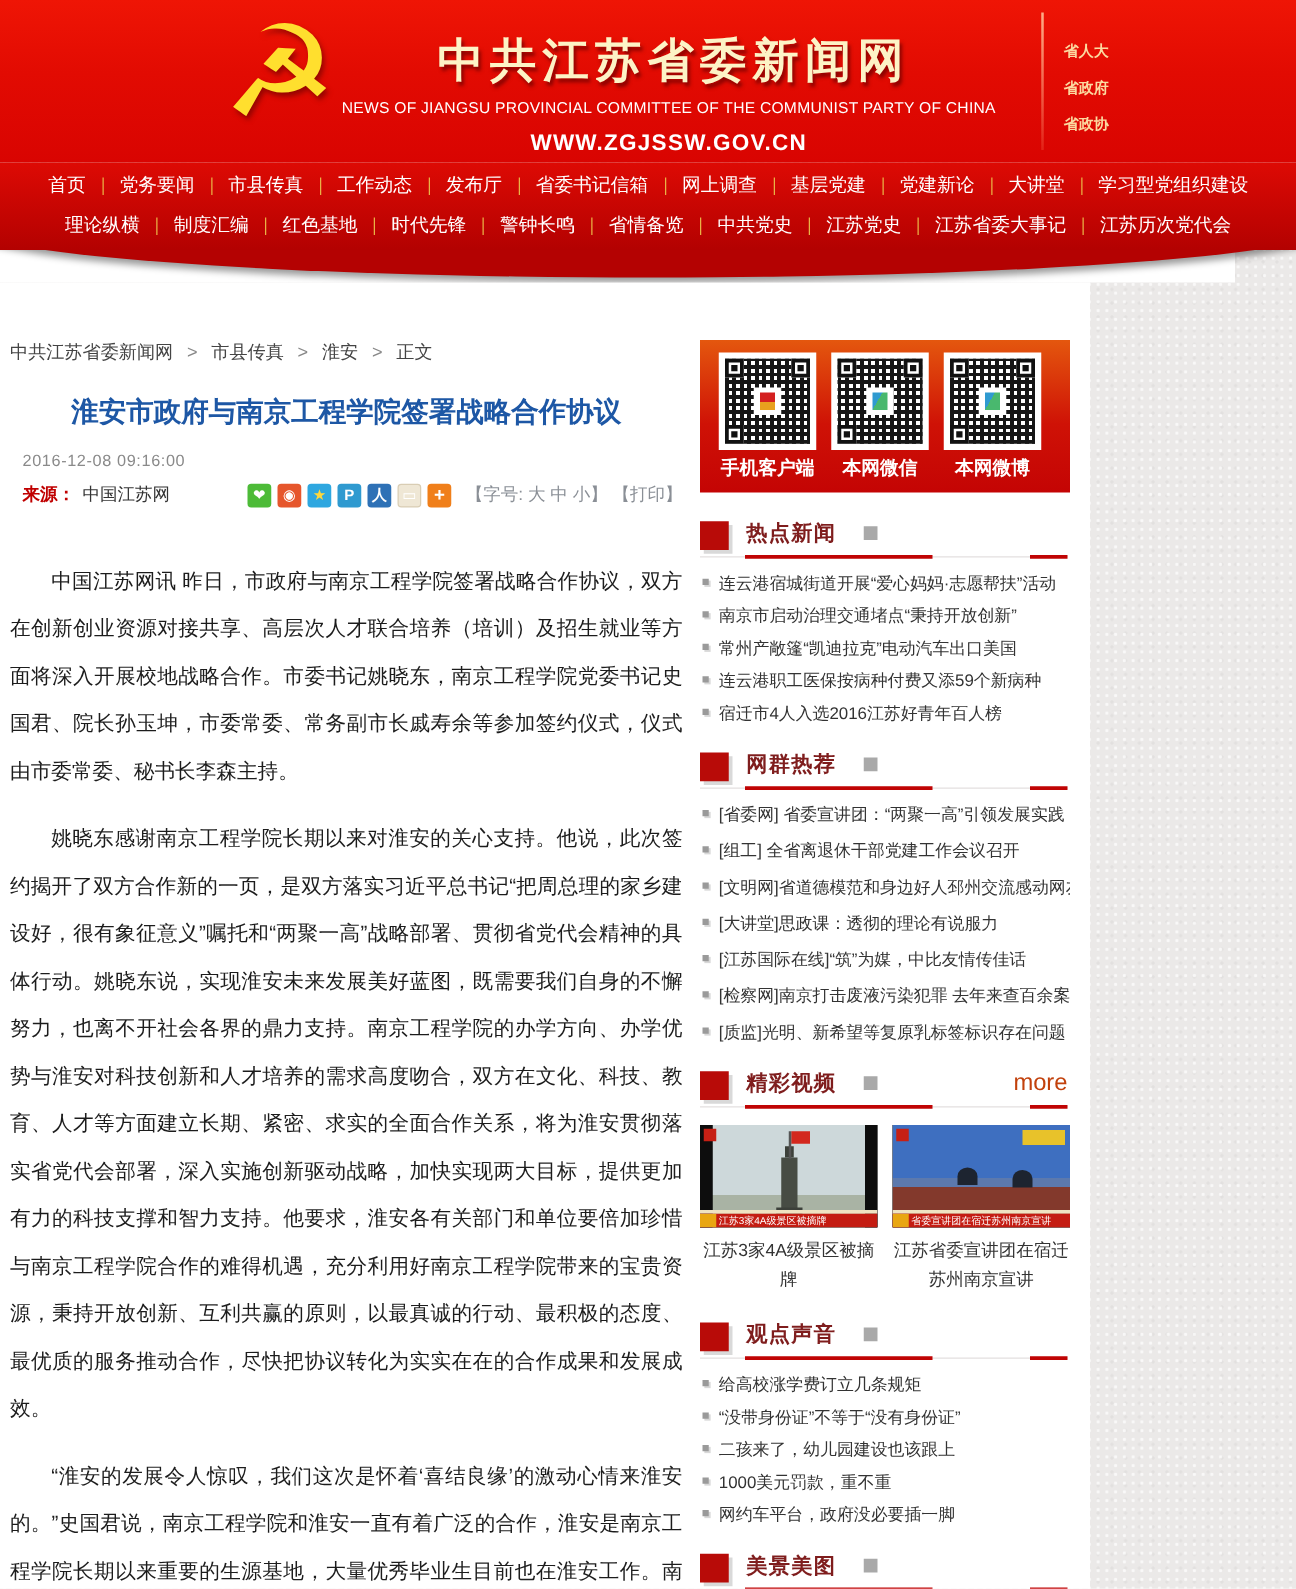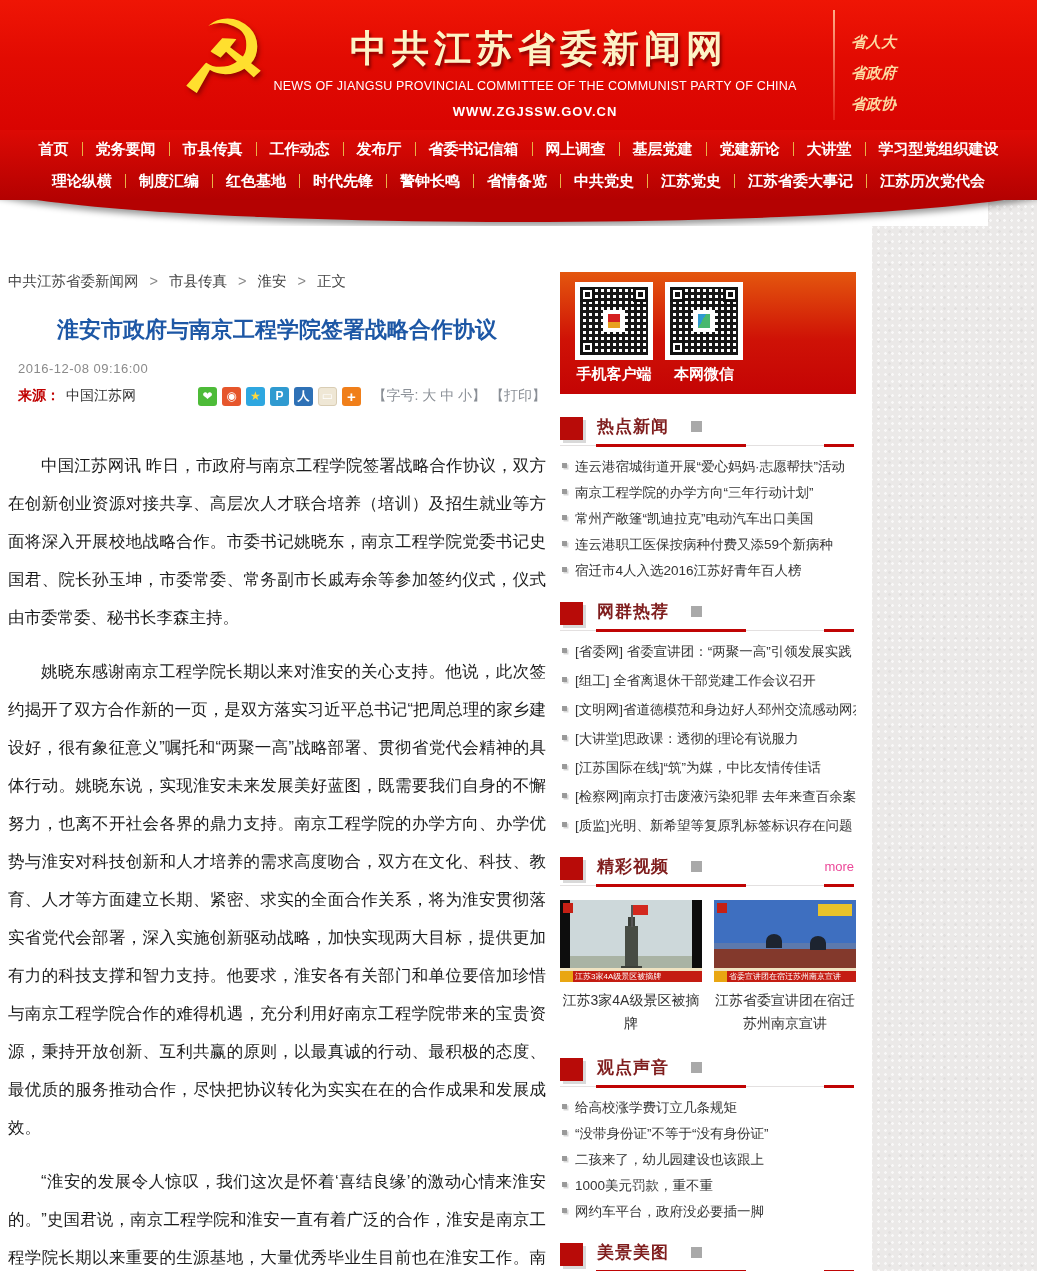--- a/index.html
+++ b/index.html
@@ -17,31 +17,31 @@
   
   .header { position:relative; width:1037px; height:130px;
     background:linear-gradient(180deg,#ef1505 0%,#e20b02 45%,#d90401 100%); }
   .emblem { position:absolute; left:178px; top:4px; font-size:102px; line-height:108px;
     color:#ffdf2e; text-shadow:2px 3px 4px rgba(90,0,0,.55); }
   .site-title { position:absolute; left:350px; top:24px; font-size:37px; font-weight:bold;
     letter-spacing:5px; color:#fdf3c6; text-shadow:2px 3px 3px rgba(110,0,0,.75); cursor:pointer; }
   .site-sub { position:absolute; left:270px; top:79px; width:530px; text-align:center;
     color:#ffffff; font-size:12.5px; letter-spacing:.2px; }
   .site-url { position:absolute; left:270px; top:104px; width:530px; text-align:center;
-    color:#ffffff; font-weight:bold; font-size:13px; letter-spacing:1px; }
+    color:#ffffff; font-weight:bold; font-size:18px; letter-spacing:1px; }
   .hdr-divider { position:absolute; left:833px; top:10px; width:2px; height:110px;
     background:linear-gradient(180deg,rgba(255,190,150,.9),rgba(255,120,90,.25)); }
   .quick-links { position:absolute; left:851px; top:33px; }
-  .quick-link { display:block; color:#fcd9a0; font-size:15px; font-weight:bold;
-    margin-bottom:12px; cursor:pointer;font-style:italic; }
+  .quick-link { display:block; color:#fcd9a0; font-size:12px; font-weight:bold;
+    margin-bottom:12px; cursor:pointer; }
 
   
   .nav { width:1037px; height:70px; background:linear-gradient(180deg,#dd0a04,#b30101); padding-top:3px; }
   .nav-row { height:32px; display:flex; justify-content:center; align-items:center; }
-  .nav-link { color:#ffffff; font-size:15px; font-weight:bold; padding:0 13px; line-height:14px;
+  .nav-link { color:#ffffff; font-size:15px; font-weight:normal; padding:0 13px; line-height:14px;
     border-right:1px solid #e9b246; cursor:pointer; white-space:nowrap; }
   .nav-row .nav-link:last-child { border-right:none; }
 
   .nav-curve { position:relative; width:1037px; height:26px; overflow:hidden;
     background:linear-gradient(90deg,#ffffff 0 988px, transparent 988px); }
   .nav-curve .arc { position:absolute; left:-30px; top:-34px; width:1100px; height:56px;
     background:#b40202; border-radius:0 0 50% 50% / 0 0 42px 42px;
     box-shadow:0 4px 6px rgba(0,0,0,.4); }
 
   
@@ -94,21 +94,21 @@
   .logo-teal i { background:linear-gradient(120deg,#2f9ad0 40%,#49b86e 40%); }
   .qr-label { color:#ffffff; font-size:15px; font-weight:bold; margin-top:5px; }
 
   .section { margin-top:22px; }
   .sec-head { position:relative; display:flex; align-items:center; height:30px;
     border-bottom:1px solid #e3e0e0; margin-right:2px; }
   .sec-box { width:23px; height:23px; background:#b80b08; box-shadow:3px 3px 0 #d9d9d9;
     margin:-4px 14px 0 0; }
   .sec-title { color:#7f1d1d; font-size:17px; font-weight:bold; letter-spacing:1px; margin-top:-8px; }
   .sec-dot { width:11px; height:11px; background:#a9a9a9; margin:-8px 0 0 22px; }
-  .sec-more { margin-left:auto; margin-top:-8px; color:#ec4899; font-size:13px; cursor:pointer; }
+  .sec-more { margin-left:auto; margin-top:-8px; color:#c2410c; font-size:19px; cursor:pointer; }
   .sec-head::after { content:""; position:absolute; left:36px; bottom:-2px; width:150px; height:3px; background:#c00404; }
   .sec-head .dash { position:absolute; right:0; bottom:-2px; width:30px; height:3px; background:#c00404; }
 
   .news-list { list-style:none; margin-top:12px; }
   .news-list li { position:relative; padding-left:15px; font-size:13.5px; color:#333;
     line-height:17px; margin-bottom:9px; cursor:pointer; white-space:nowrap; overflow:hidden; }
   .news-list li::before { content:""; position:absolute; left:2px; top:5px; width:5px; height:5px;
     background:#9a9a9a; box-shadow:1.5px 1.5px 0 #d8d8d8; }
   .list-wide li { margin-bottom:12px; }
 
@@ -244,32 +244,43 @@
         <div class="qr">
           <i class="eye e1"></i>
               <i class="eye e2"></i>
               <i class="eye e3"></i>
           <span class="logo logo-teal">
                 <i></i>
               </span>
         </div>
         <div class="qr-label">本网微信</div>
       </div>
+      <div class="qr-item">
+        <div class="qr">
+          <i class="eye e1"></i>
+              <i class="eye e2"></i>
+              <i class="eye e3"></i>
+          <span class="logo logo-teal">
+                <i></i>
+              </span>
+        </div>
+        <div class="qr-label">本网微博</div>
+      </div>
     </div>
 
     <div class="section">
       <div class="sec-head">
         <div class="sec-box"></div>
         <div class="sec-title">热点新闻</div>
         <div class="sec-dot"></div>
         <i class="dash"></i>
       </div>
       <ul class="news-list">
         <li>连云港宿城街道开展“爱心妈妈·志愿帮扶”活动</li>
-        <li>南京工程学院的办学方向“三年行动计划”</li>
+        <li>南京市启动治理交通堵点“秉持开放创新”</li>
         <li>常州产敞篷“凯迪拉克”电动汽车出口美国</li>
         <li>连云港职工医保按病种付费又添59个新病种</li>
         <li>宿迁市4人入选2016江苏好青年百人榜</li>
       </ul>
     </div>
 
     <div class="section">
       <div class="sec-head">
         <div class="sec-box"></div>
         <div class="sec-title">网群热荐</div>

